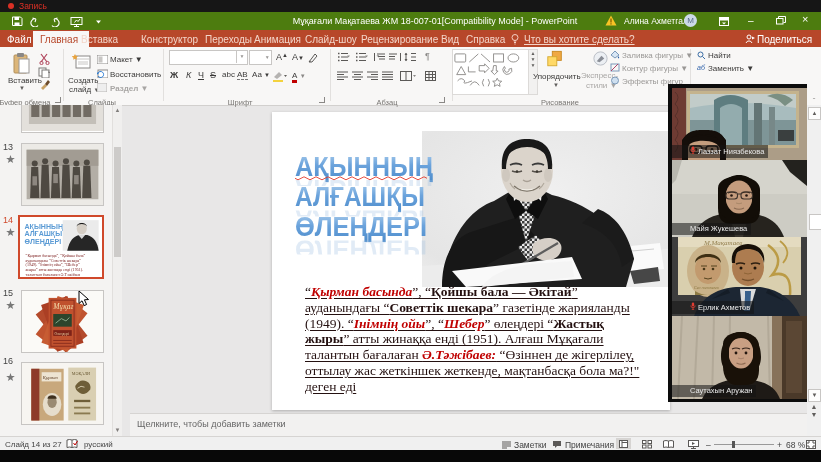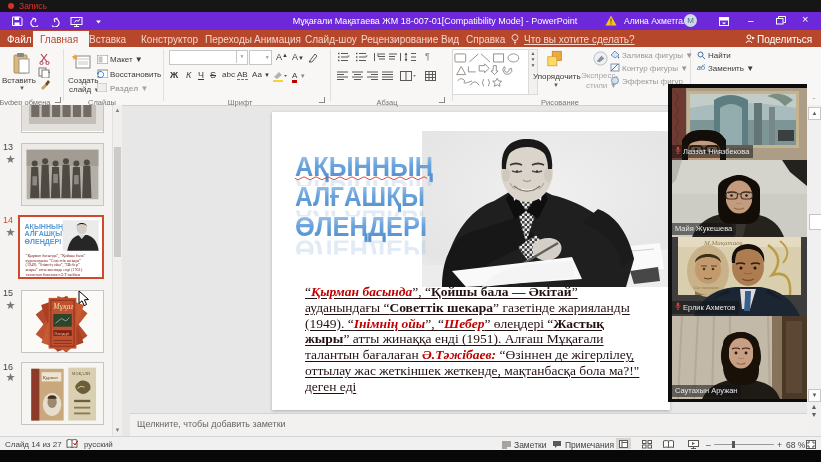--- a/index.html
+++ b/index.html
@@ -1,21 +1,21 @@
 <!DOCTYPE html>
 <html><head>
 <meta charset="utf-8">
 <style>
   html,body{margin:0;padding:0;}
   #app{position:relative;width:821px;height:462px;overflow:hidden;
        font-family:"Liberation Sans",sans-serif;background:#e8e7e7;}
   .abs{position:absolute;}
   
   #topstrip{left:0;top:0;width:821px;height:12px;background:#161616;}
-  #titlebar{left:0;top:12px;width:821px;height:18px;background:#6d28d9;}
+  #titlebar{left:0;top:12px;width:821px;height:18px;background:#4d7c0f;}
   #tabrow{left:0;top:30px;width:821px;height:17px;background:#b7472a;}
   #ribbon{left:0;top:47px;width:821px;height:58px;background:#f8f7f6;border-bottom:1px solid #d2d0ce;}
   .tab{position:absolute;top:4px;color:#f3d5c9;font-size:10px;}
   .qat{color:#fff;font-size:10px;position:absolute;top:2px;}
   
   .rlbl{position:absolute;color:#5c5b59;font-size:8px;}
   .glbl{position:absolute;top:51px;color:#767471;font-size:7.5px;width:80px;text-align:center;}
   .vline{position:absolute;top:2px;height:52px;width:1px;background:#e2e0de;}
   .ric{position:absolute;color:#8a8886;font-size:9px;}
   
@@ -24,21 +24,21 @@
   .thumb{position:absolute;left:21px;width:81px;background:#fff;border:1px solid #c7c5c3;}
   
   #slide{left:272px;top:112px;width:398px;height:298px;background:#fff;box-shadow:0 1px 3px rgba(0,0,0,.25);}
   #notesbar{left:130px;top:413px;width:677px;height:23px;background:#f2f1f0;border-top:1px solid #d6d4d2;}
   #statusbar{left:0;top:436px;width:821px;height:14px;background:#f0f0f0;border-top:1px solid #d6d4d2;font-size:8.5px;color:#444;}
   #blackbar{left:0;top:450px;width:821px;height:12px;background:#080808;}
   
   #video{left:668px;top:84px;width:139px;height:318px;background:#0c0c0c;}
   .feed{position:absolute;left:4px;width:135px;overflow:hidden;}
   .vname{position:absolute;left:0;bottom:2px;background:rgba(20,20,20,.55);color:#e8e8e8;
-         font-size:7.5px;padding:1px 4px 2px 3px;white-space:nowrap;}
+         font-size:7.5px;padding:1px 4px 2px 18px;white-space:nowrap;}
   
   #rsb{left:807px;top:105px;width:14px;height:331px;background:#f0f0f0;}
 </style>
 </head>
 <body>
 <div id="app">
 
   <div class="abs" id="topstrip">
     <div style="position:absolute;left:8px;top:3px;width:6px;height:6px;border-radius:50%;background:#d93025;"></div>
     <div style="position:absolute;left:19px;top:1px;color:#d93025;font-size:8.5px;">Запись</div>
@@ -76,21 +76,21 @@
         <path d="M2.5 2.5 v-2 h7 v6 h-2" fill="none" stroke="#fff"></path>
         <rect x="0.5" y="2.5" width="6.5" height="5.5" fill="none" stroke="#fff"></rect>
       </svg>
     <div class="qat" style="left:802px;top:1px;font-size:11px;">×</div>
   </div>
 
   <div class="abs" id="tabrow">
     <span class="tab" style="left:7px;color:#fff;">Файл</span>
     <div style="position:absolute;left:33px;top:1px;width:56px;height:16px;background:#f8f7f6;"></div>
     <span class="tab" style="left:40px;color:#b7472a;">Главная</span>
-    <span class="tab" style="left:89px;">Вставка</span>
+    <span class="tab" style="left:81px;">Вставка</span>
     <span class="tab" style="left:141px;">Конструктор</span>
     <span class="tab" style="left:205px;">Переходы</span>
     <span class="tab" style="left:254px;">Анимация</span>
     <span class="tab" style="left:305px;">Слайд-шоу</span>
     <span class="tab" style="left:361px;">Рецензирование</span>
     <span class="tab" style="left:441px;">Вид</span>
     <span class="tab" style="left:466px;">Справка</span>
     <svg style="position:absolute;left:511px;top:4px;" width="8" height="11" viewBox="0 0 8 11">
       <circle cx="4" cy="3.5" r="3" fill="none" stroke="#f3cfc3"></circle>
       <path d="M2.8 7 h2.4 M3 8.5 h2 M3.4 10 h1.2" stroke="#f3cfc3"></path>
@@ -104,21 +104,21 @@
     <span class="tab" style="left:757px;color:#fff;">Поделиться</span>
   </div>
 
   <div class="abs" id="ribbon">
 
     <svg style="position:absolute;left:13px;top:6px;" width="18" height="22" viewBox="0 0 18 22">
       <rect x="1" y="2" width="13" height="18" rx="1" fill="#dcb67a" stroke="#b3905a"></rect>
       <rect x="4" y="0" width="7" height="4" rx="1" fill="#8a8886"></rect>
       <rect x="6" y="6" width="10" height="14" fill="#fff" stroke="#9a9896"></rect>
     </svg>
-    <div class="rlbl" style="left:2px;top:29px;color:#3b3a39;text-align:right;">Вставить</div>
+    <div class="rlbl" style="left:8px;top:29px;color:#3b3a39;text-align:right;">Вставить</div>
     <div class="rlbl" style="left:19px;top:38px;font-size:6px;color:#605e5c;">▼</div>
     <svg style="position:absolute;left:39px;top:6px;" width="12" height="12" viewBox="0 0 12 12">
       <path d="M2 1 L8 9 M8 1 L2 9" stroke="#b0455c" stroke-width="1.2" fill="none"></path>
       <circle cx="2.5" cy="10" r="1.6" fill="none" stroke="#b0455c"></circle>
       <circle cx="8.5" cy="10" r="1.6" fill="none" stroke="#b0455c"></circle>
     </svg>
     <svg style="position:absolute;left:38px;top:20px;" width="12" height="11" viewBox="0 0 12 11">
       <rect x="1" y="1" width="7" height="8" fill="#fff" stroke="#7a7876"></rect>
       <rect x="4" y="3" width="7" height="8" fill="#fff" stroke="#7a7876"></rect>
       <path d="M10.5 4 l1.5 2 -1.5 0z" fill="#5b5957"></path>
@@ -398,21 +398,21 @@
           <rect x="25" y="8" width="20" height="40" fill="none" stroke="#8a2d1d" stroke-width="0.8"></rect>
           <text x="27" y="16" font-size="6.5" fill="#f2dfae" font-family="Liberation Serif" font-style="italic">Мұқағ</text>
           <rect x="27" y="20" width="16" height="11" fill="#2c452c"></rect>
           <path d="M29 28 l5 -4 4 2 3 -3" stroke="#8fae8f" fill="none" stroke-width="0.8"></path>
           <rect x="27" y="34" width="16" height="5" fill="#7e2318"></rect>
           <text x="28" y="38.5" font-size="3.2" fill="#e8cf9e" font-family="Liberation Serif">Өлеңдері</text>
           <path d="M27 43 h16 M27 45.5 h16" stroke="#8a2d1d" stroke-width="0.8"></path>
         </g>
       </svg>
     </div>
-    <div class="slnum" style="left:3px;top:257px;">16</div>
+    <div class="slnum" style="left:3px;top:251px;">16</div>
     <svg style="position:absolute;left:6px;top:268px;" width="9" height="9" viewBox="0 0 10 10">
         <path d="M5 0 l1.2 3.3 3.6 .1 -2.9 2.2 1 3.4 -2.9 -2 -2.9 2 1 -3.4 -2.9 -2.2 3.6 -.1z" fill="#777"></path>
       </svg>
     <div class="thumb" style="top:257px;height:61px;">
       <svg width="81" height="61" viewBox="0 0 70 53" preserveAspectRatio="none">
         <rect width="70" height="53" fill="#f7f5f1"></rect>
         <rect x="8" y="5" width="28" height="45" fill="#c8a87c"></rect>
         <rect x="8" y="5" width="7" height="45" fill="#8e3a2a"></rect>
         <rect x="17" y="8" width="17" height="8" fill="#ede4d2"></rect>
         <text x="18" y="14" font-size="4" fill="#5a3a20" font-family="Liberation Serif" font-style="italic">Құрман</text>

